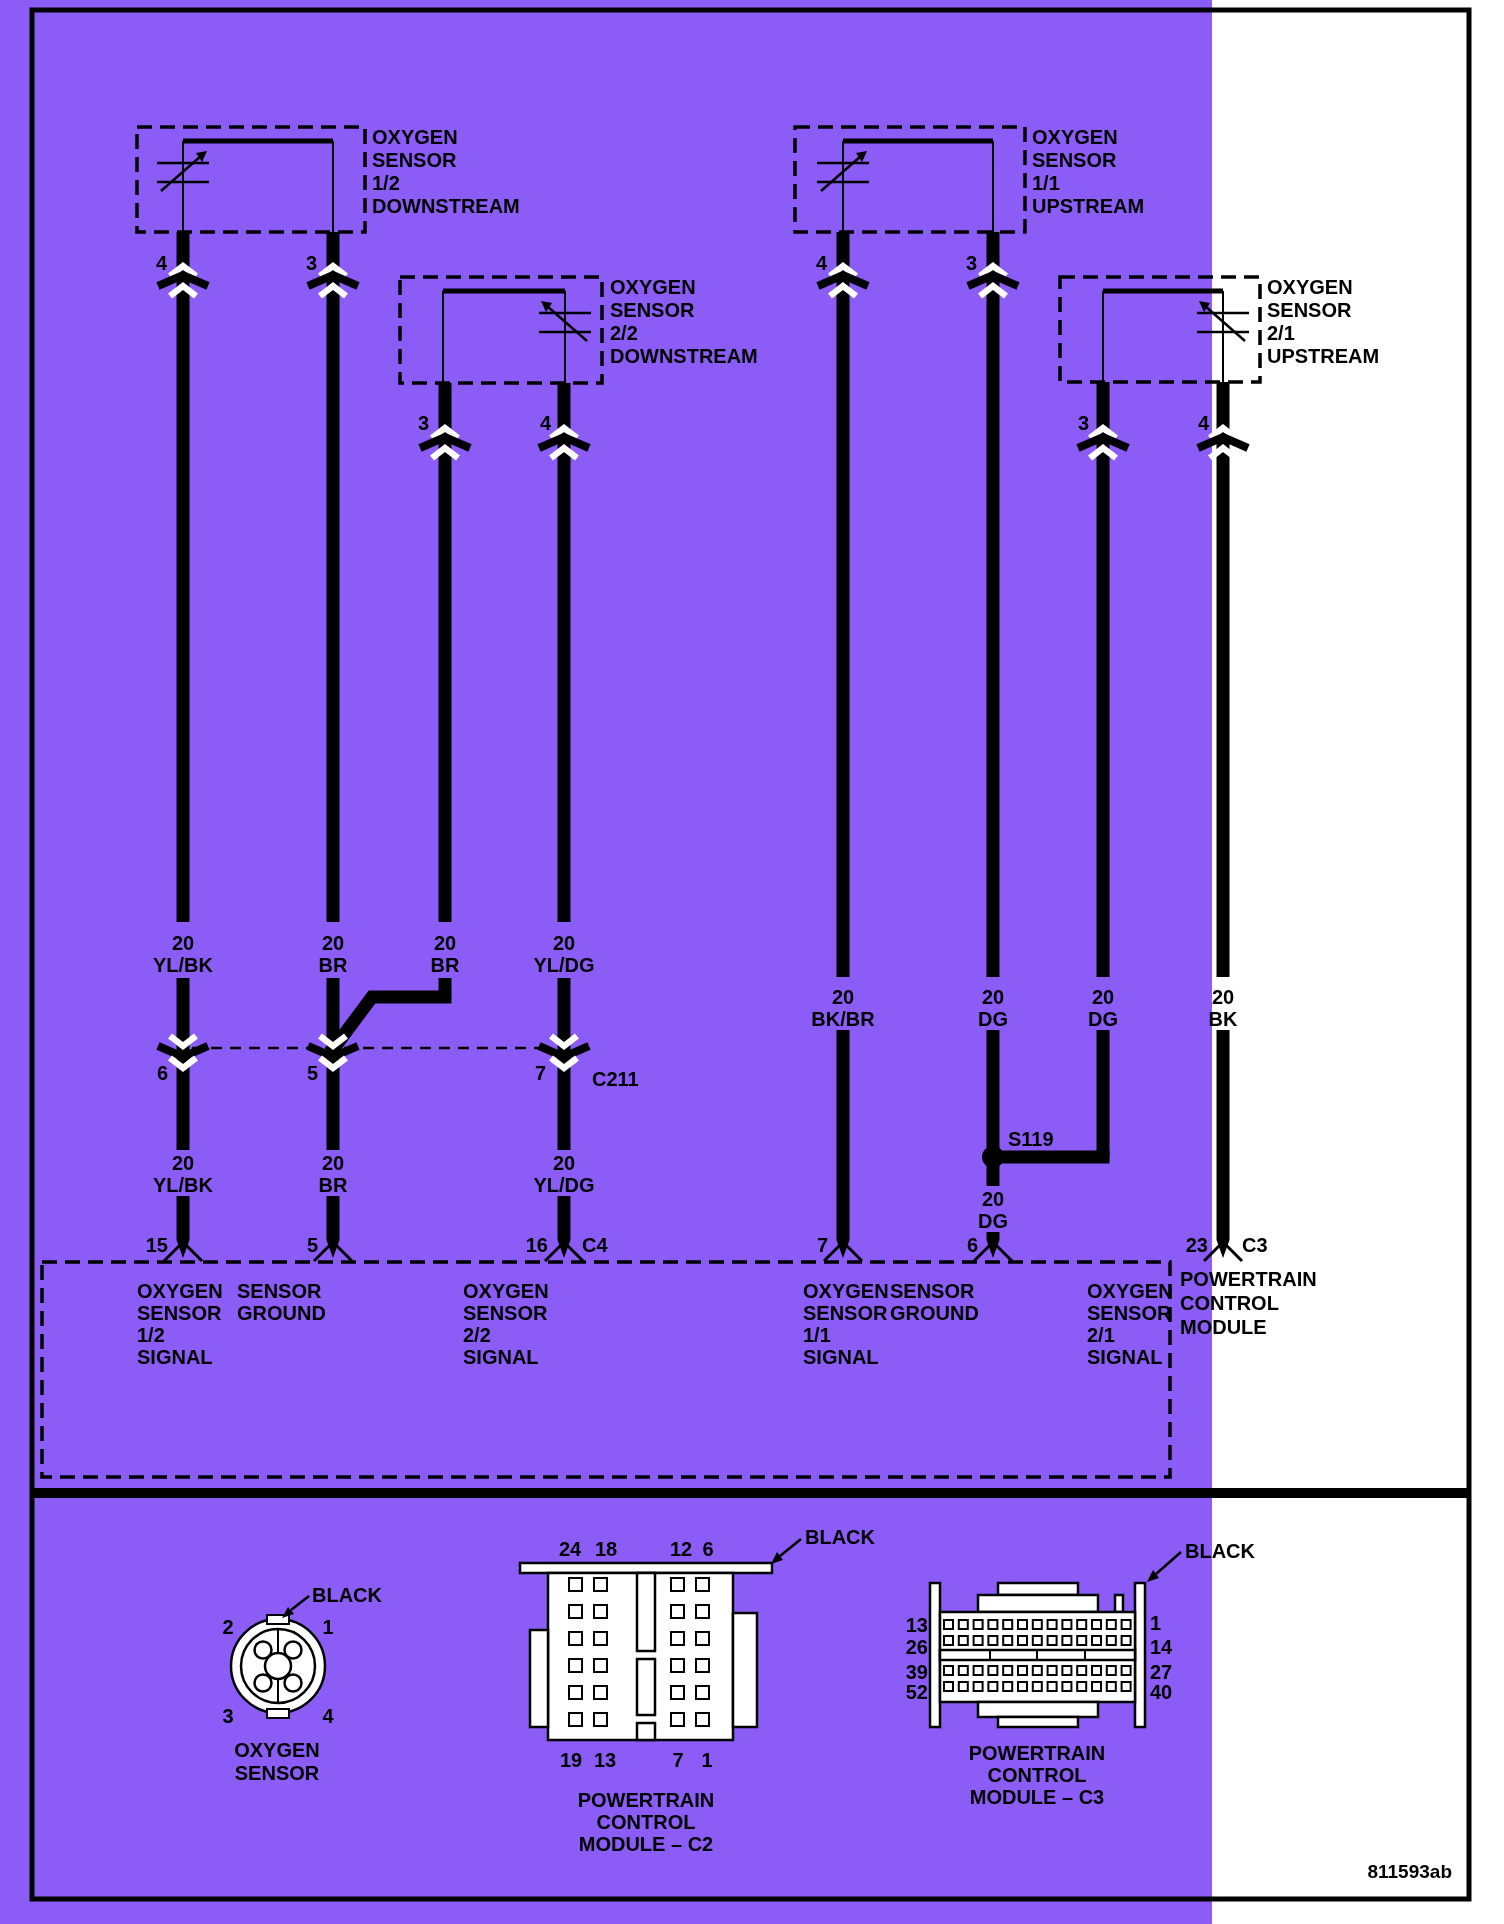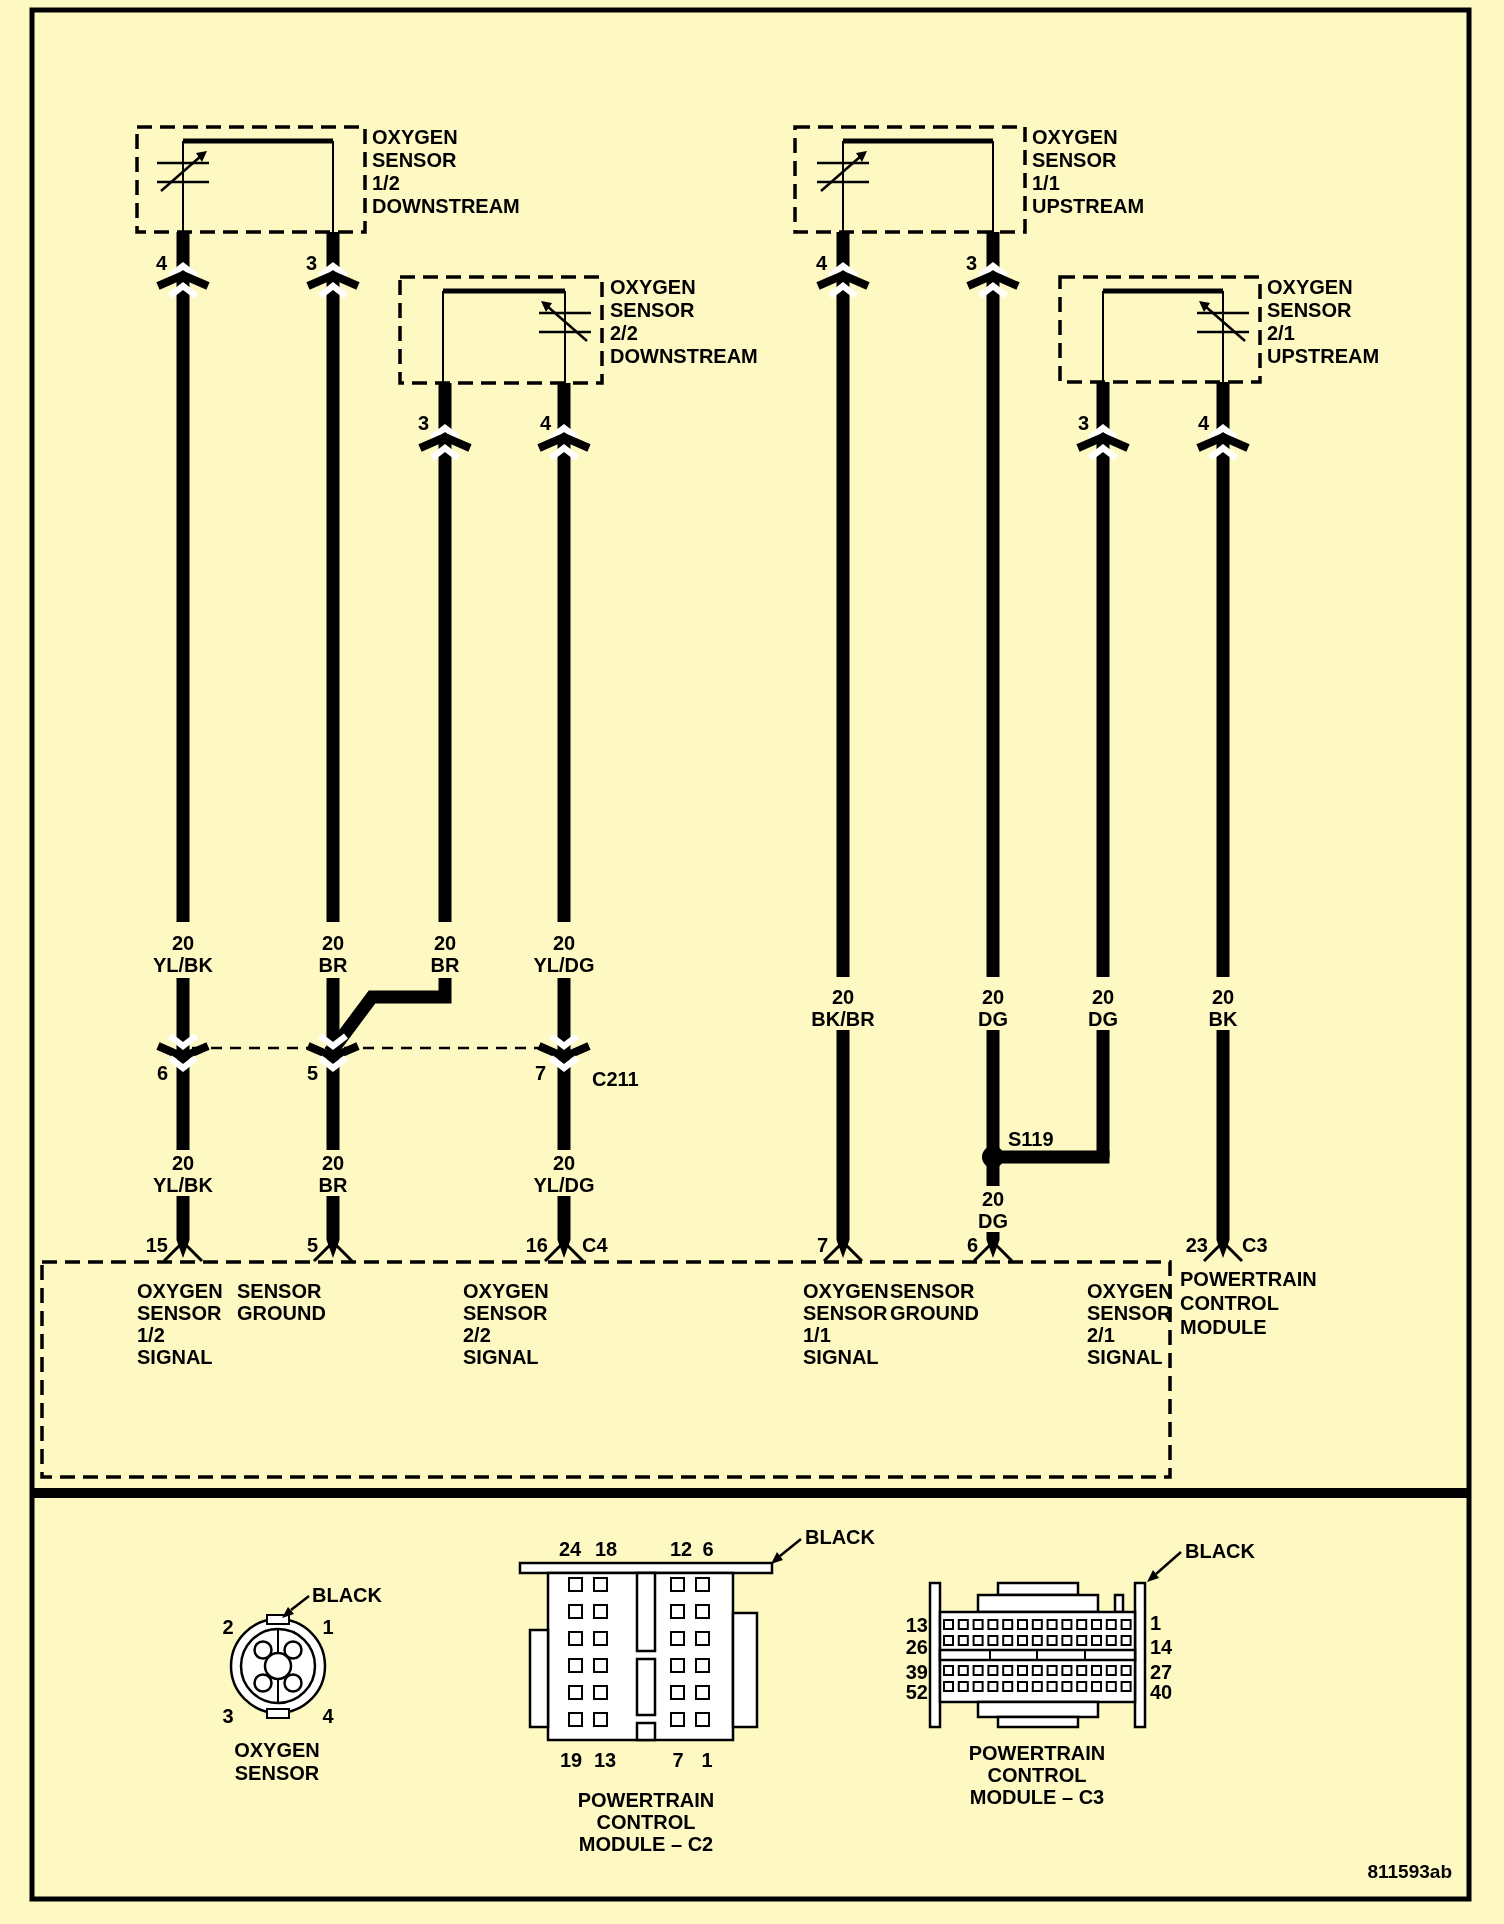--- a/index.html
+++ b/index.html
@@ -1,16 +1,16 @@
 <!DOCTYPE html>
 <html><head>
 <meta charset="utf-8">
 <style>
   html,body{margin:0;padding:0;background:#fff;}
-  .page{width:1504px;height:1924px;position:relative;background:#fef9c3;}
+  .page{width:1212px;height:1924px;position:relative;background:#8b5cf6;}
   svg text{font-family:"Liberation Sans",sans-serif;font-weight:bold;font-size:20px;fill:#000;}
   text.small{font-size:19px;}
   .t-end{text-anchor:end}
   .t-mid{text-anchor:middle}
   .dashbox{fill:none;stroke:#000;stroke-width:3.5;stroke-dasharray:15 8;}
   .dashline{stroke:#000;stroke-width:2.5;stroke-dasharray:11 8;fill:none;}
   .wire{fill:#000;}
   .wirepath{fill:none;stroke:#000;stroke-width:13;}
   .ln{stroke:#000;stroke-width:5;}
   .thin{stroke:#000;stroke-width:2;}

